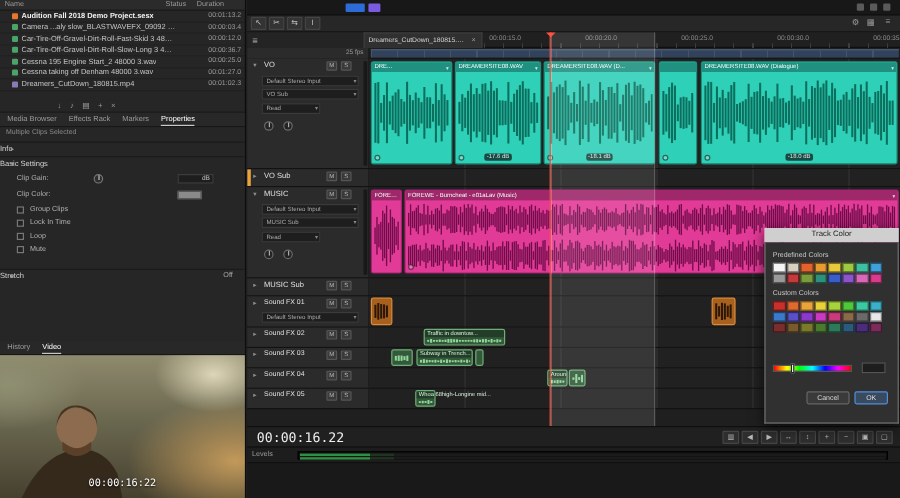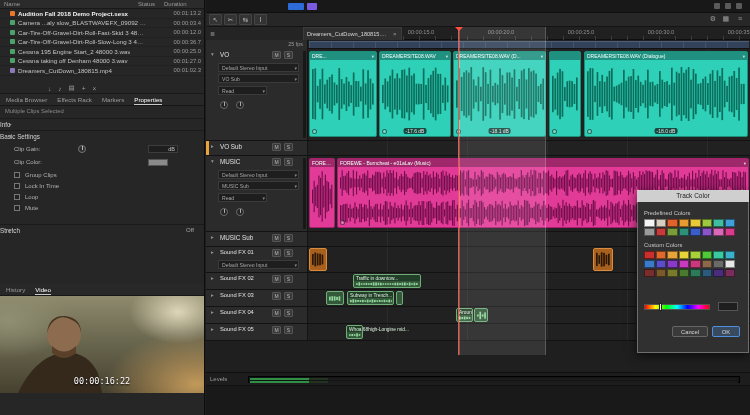--- a/index.html
+++ b/index.html
@@ -28,21 +28,21 @@
 .psec .slabel{font-size:6.3px;color:#d2d2d2}
 .psec .sval{position:absolute;right:10px;font-size:6px;color:#a8a8a8}
 .prow{position:absolute;left:0;right:0;height:11px}
 .prow .plab{position:absolute;left:14px;top:2px;font-size:6px;color:#b0b0b0}
 .knob{position:absolute;left:78px;top:1px;width:8px;height:8px;border:1px solid #777;border-radius:50%;background:#2e2e2e}
 .knob:after{content:"";position:absolute;left:3px;top:0;width:1px;height:4px;background:#bbb}
 .pbox{position:absolute;left:148px;top:1px;width:30px;height:8px;background:#1e1e1e;border:1px solid #3c3c3c;font-size:5.5px;color:#c0c0c0;text-align:right;padding-right:2px;line-height:7px}
 .cchip{position:absolute;left:148px;top:2px;width:20px;height:7px;background:#8a8a8a;border:1px solid #555}
 .cb{position:absolute;left:14px;top:2px;width:6px;height:6px;border:1px solid #777;background:#222}
 .cblab{position:absolute;left:25px;top:2px;font-size:6px;color:#b0b0b0}
-.vprev{position:absolute;top:296px;left:0;right:0;height:97px;overflow:hidden;background:
+.vprev{position:absolute;top:296px;left:0;right:0;height:119px;overflow:hidden;background:
  radial-gradient(70px 45px at 178px 16px,#ded6b8 0%,rgba(222,214,184,0) 70%),
  radial-gradient(120px 70px at 196px 88px,#c2995a 0%,rgba(194,153,90,0) 75%),
  radial-gradient(90px 55px at 8px 24px,#8f8f72 0%,rgba(143,143,114,0) 70%),
  linear-gradient(180deg,#8f8a6d,#6b6850 45%,#46412f)}
 .vtc{position:absolute;left:50%;bottom:7px;transform:translateX(-50%);font-family:"DejaVu Sans Mono",monospace;font-size:8.5px;color:#fff;text-shadow:0 1px 2px #000}
 
 #main{position:absolute;left:206px;top:0;width:544px;height:415px;background:#1f1f1f}
 .tstrip{position:absolute;top:0;left:0;right:0;height:13px;background:#181818;border-bottom:1px solid #0e0e0e}
 .chip{position:absolute;top:3px;height:7px;border-radius:1px}
 .winic{position:absolute;top:3px;width:6px;height:6px;background:#5a5a5a;border-radius:1px}
@@ -1291,20 +1291,34 @@
                 <rect x="10.6" y="1.2" width="1.7" height="1.6"></rect>
               </svg>
             </div>
         </div>
       </div>
     </div>
 
     <div class="selband"></div>
     <div class="ph"></div>
 
+    <div class="statusbar">
+      <span class="bigtc">00:00:16.22</span>
+      <div class="sbtns">
+        <span class="sbtn">▥</span>
+        <span class="sbtn">◀</span>
+        <span class="sbtn">▶</span>
+        <span class="sbtn">↔</span>
+        <span class="sbtn">↕</span>
+        <span class="sbtn">+</span>
+        <span class="sbtn">−</span>
+        <span class="sbtn">▣</span>
+        <span class="sbtn">▢</span>
+      </div>
+    </div>
     <div class="levels">
       <span class="lvlab">Levels</span>
       <div class="meter">
         <div class="bar b1"></div>
         <div class="bar b2"></div>
       </div>
     </div>
     <div class="meterpane"></div>
   </main>
 

